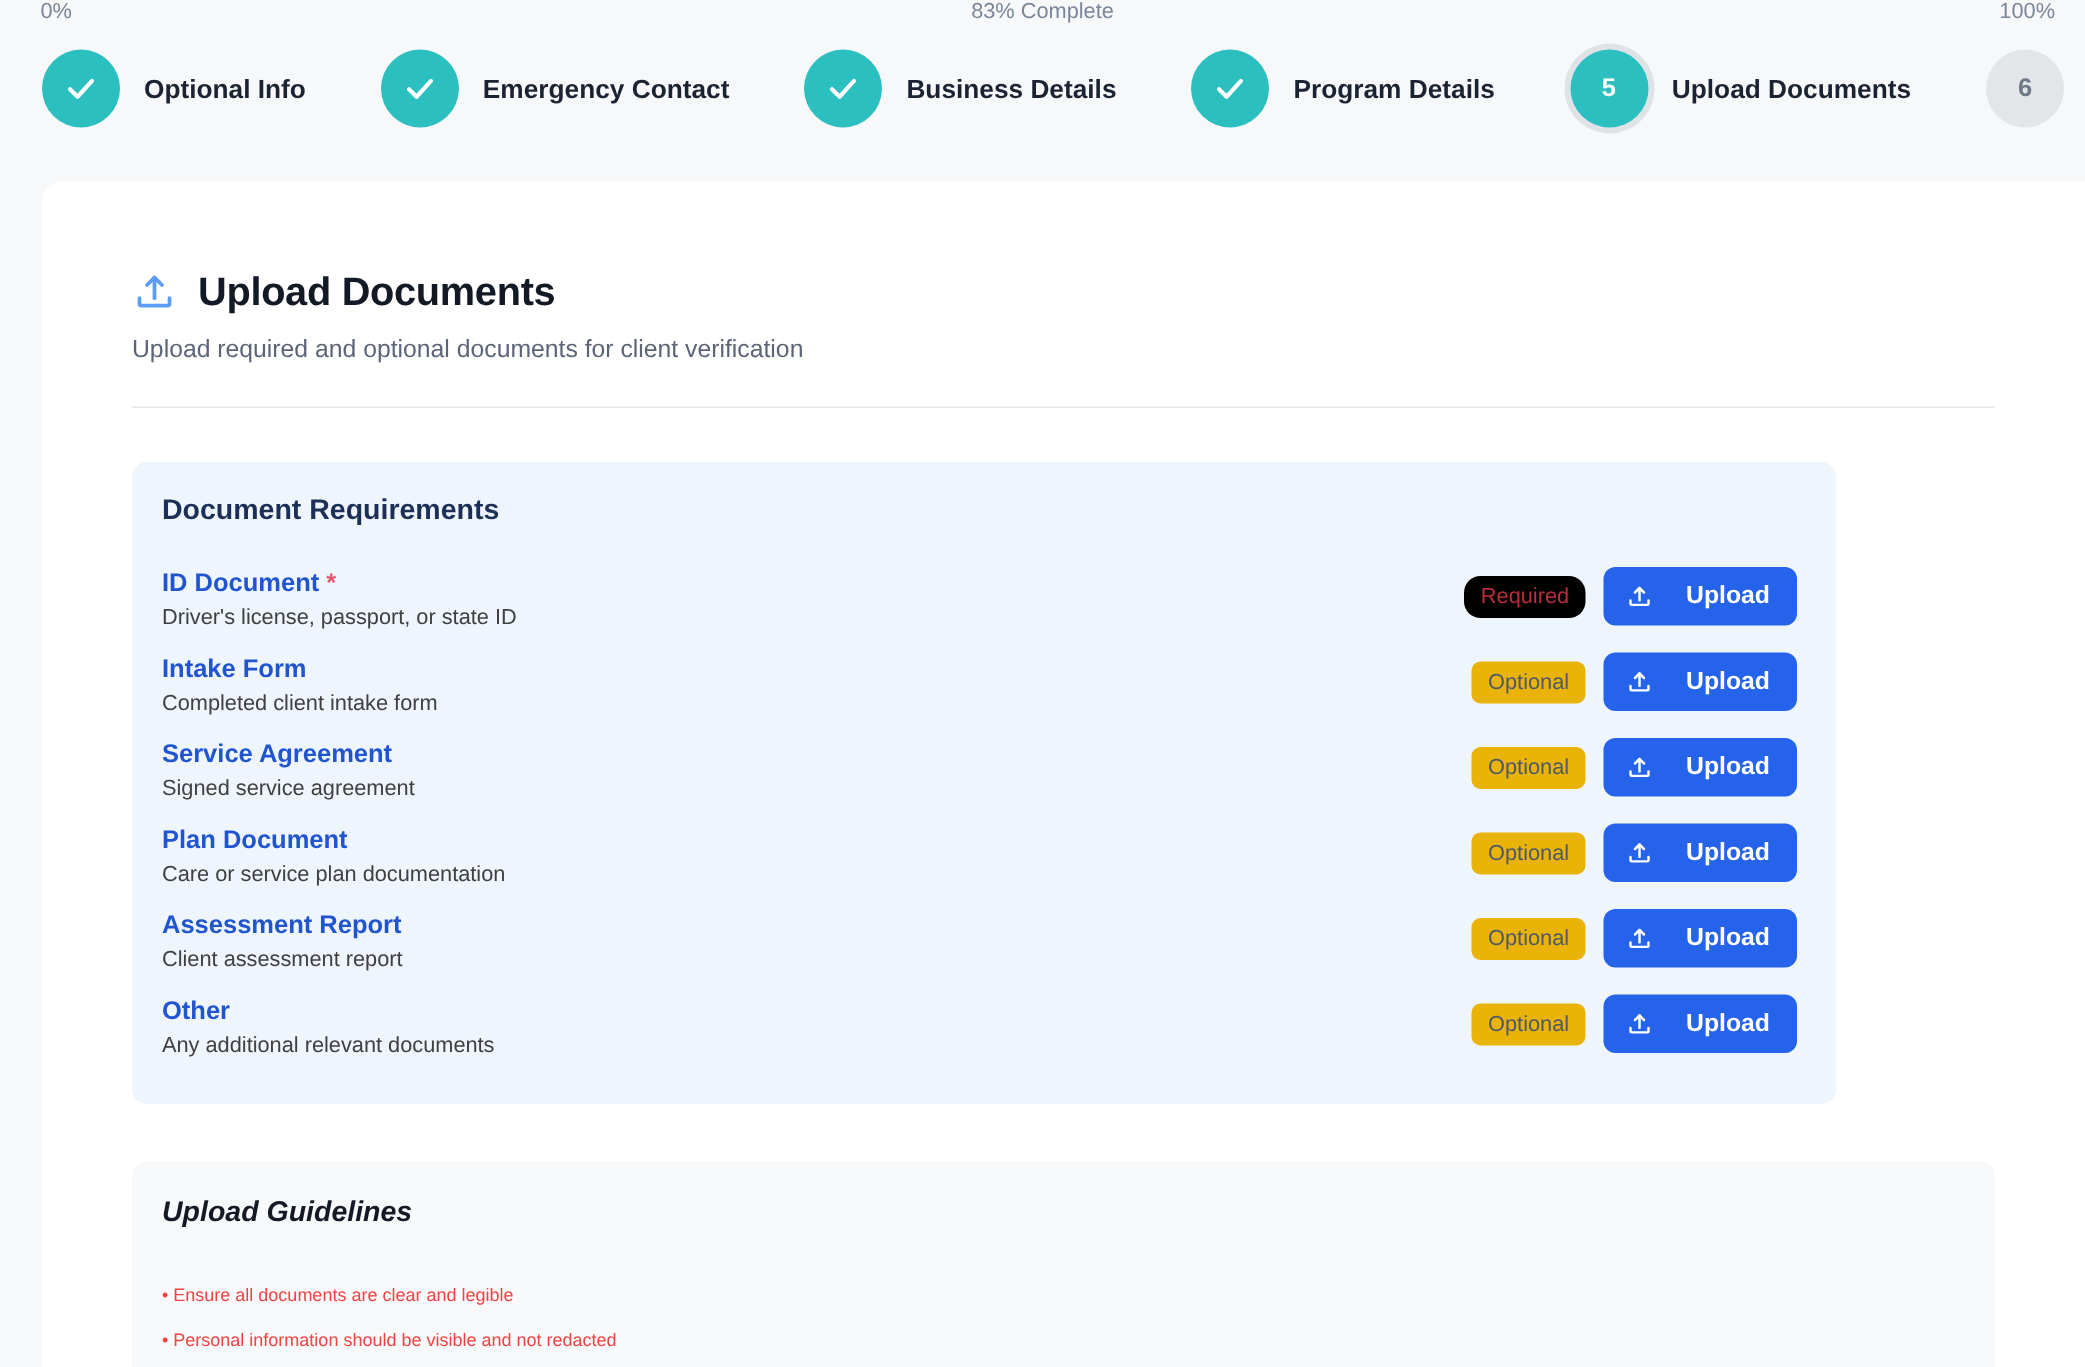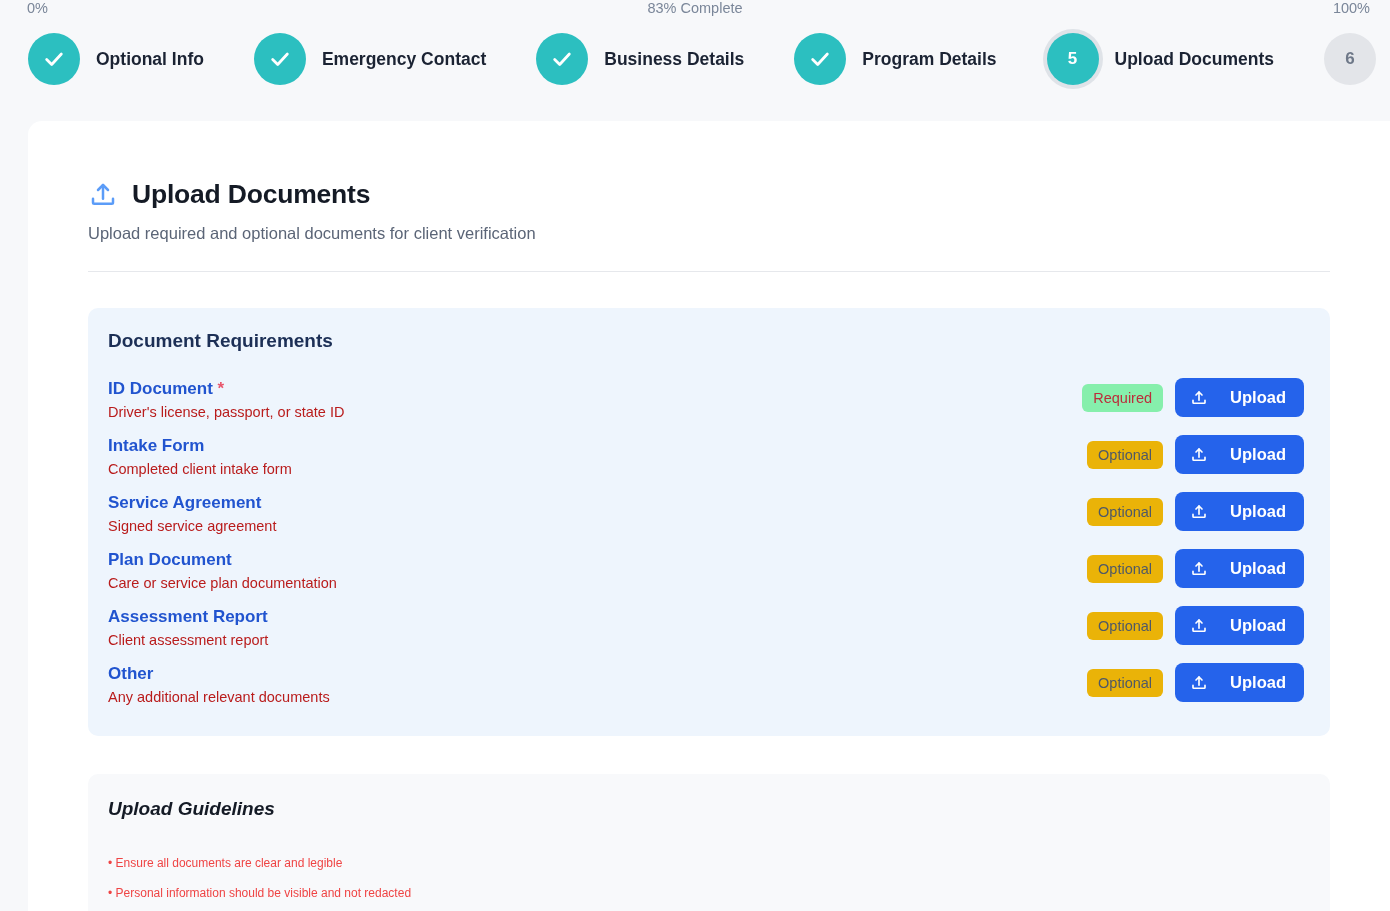--- a/index.html
+++ b/index.html
@@ -122,21 +122,21 @@
   .head-divider {
     margin-top: 28px;
     width: 1242px;
     height: 1px;
     background: #e6e8ec;
   }
 
   
   .req-panel {
     margin-top: 36px;
-    width: 1242px;
+    width: 1136px;
     background: #eef5fd;
     border-radius: 10px;
     padding: 22px 26px 24px 20px;
   }
   .req-title {
     font-size: 19px;
     font-weight: 700;
     color: #1c2f56;
     margin-bottom: 18px;
   }
@@ -150,39 +150,39 @@
   .req-name {
     font-size: 17px;
     font-weight: 700;
     color: #2154cf;
     line-height: 22px;
   }
   .req-star { color: #e8556b; font-weight: 700; }
   .req-desc {
     margin-top: 3px;
     font-size: 14.5px;
-    color: #b91c1c;
+    color: #404040;
     line-height: 19px;
   }
 
   .req-actions {
     display: flex;
     align-items: center;
     gap: 12px;
     flex: 0 0 auto;
     padding-top: 2px;
   }
   .badge {
     font-size: 14.5px;
     padding: 5px 11px;
     border-radius: 6px;
     line-height: 18px;
     white-space: nowrap;
   }
-  .badge-required { background: #86efac; color: #bb2d3b; }
+  .badge-required { background: #000000; color: #bb2d3b; border-radius: 11px; }
   .badge-optional { background: #eab308; color: #4f5967; }
 
   .upload-btn {
     display: flex;
     align-items: center;
     gap: 22px;
     background: #2563eb;
     color: #ffffff;
     border: none;
     border-radius: 8px;

